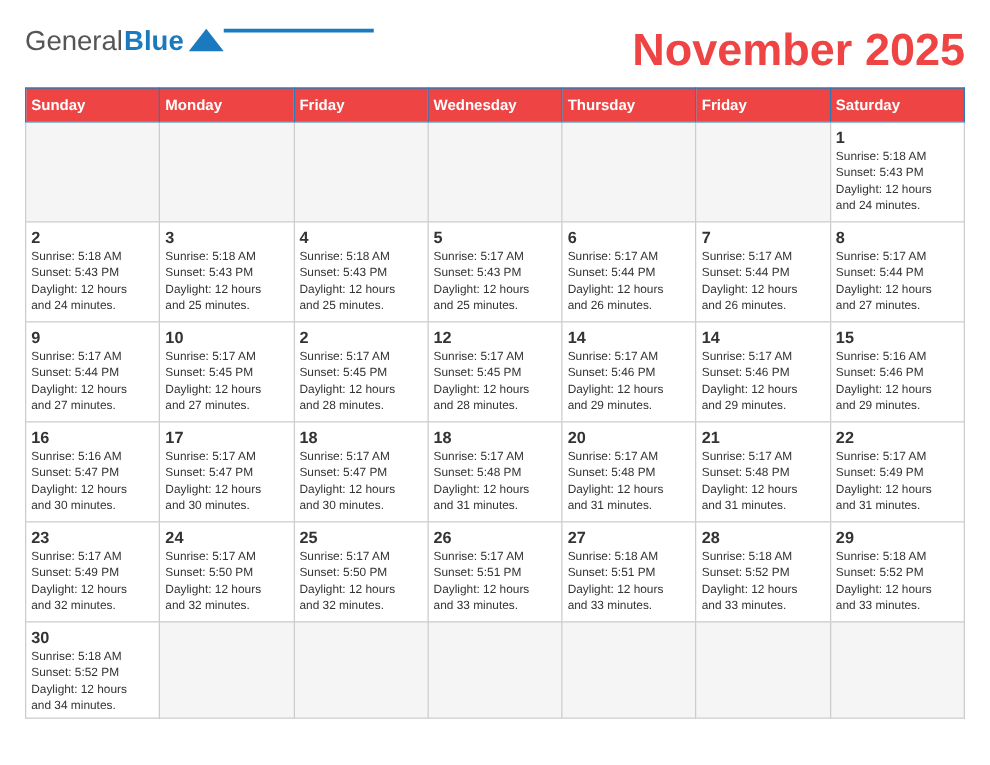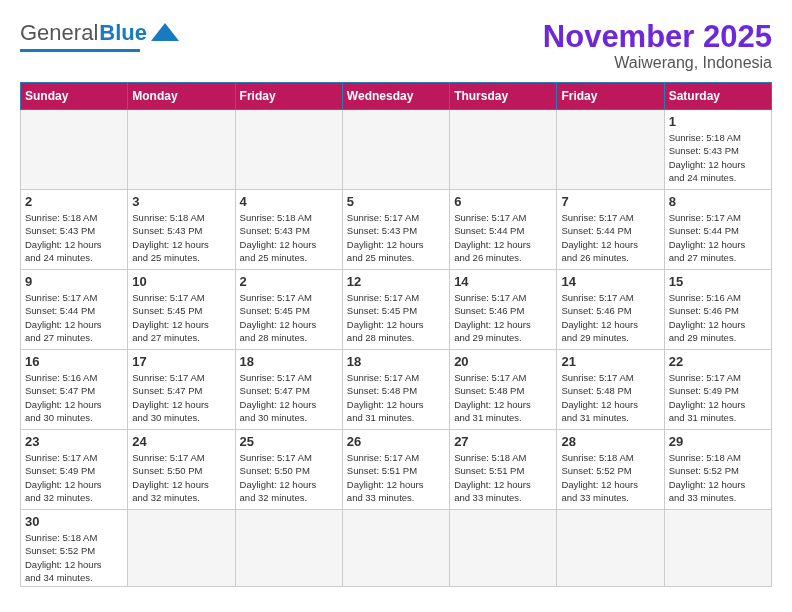--- a/index.html
+++ b/index.html
@@ -11,44 +11,44 @@
       padding: 20px;
     }
     .header {
       display: flex;
       justify-content: space-between;
       align-items: flex-start;
       margin-bottom: 10px;
     }
     .logo {
       display: flex;
-      flex-direction: column;
+      flex-direction: row;
       align-items: flex-start;
       text-align: center;
     }
     .title-block {
       text-align: right;
     }
     .month-title {
-      font-size: 31px;
+      font-size: 36px;
       font-weight: bold;
-      color: #6d28d9;
+      color: #ef4444;
       line-height: 1.1;
     }
     .location {
       font-size: 16px;
       color: #555;
     }
     .calendar {
       width: 100%;
       border-collapse: collapse;
       border: 1px solid #ccc;
     }
     .calendar th {
-      background: #be185d;
+      background: #ef4444;
       color: #fff;
       font-size: 12px;
       font-weight: bold;
       padding: 6px 4px;
       text-align: left;
       border: 1px solid #2a7ab8;
     }
     .calendar td {
       border: 1px solid #ccc;
       vertical-align: top;
@@ -86,21 +86,20 @@
       <span style="font-size:22px;color:#555;font-weight:normal;">General</span>
       <span style="font-size:22px;color:#1a7abf;font-weight:bold;margin-left:1px;">Blue</span>
       <svg width="28" height="22" viewBox="0 0 28 22" style="margin-left:4px;margin-top:-2px;">
         <polygon points="14,2 28,20 0,20" fill="#1a7abf"></polygon>
       </svg>
     </div>
     <div style="width:120px;height:2.5px;background:#1a7abf;margin-top:3px;"></div>
   </div>
   <div class="title-block">
     <div class="month-title">November 2025</div>
-    <div class="location">Waiwerang, Indonesia</div>
   </div>
 </div>
 
 <table class="calendar">
   <thead>
     <tr>
     <th>Sunday</th>
         <th>Monday</th>
         <th>Friday</th>
         <th>Wednesday</th>

